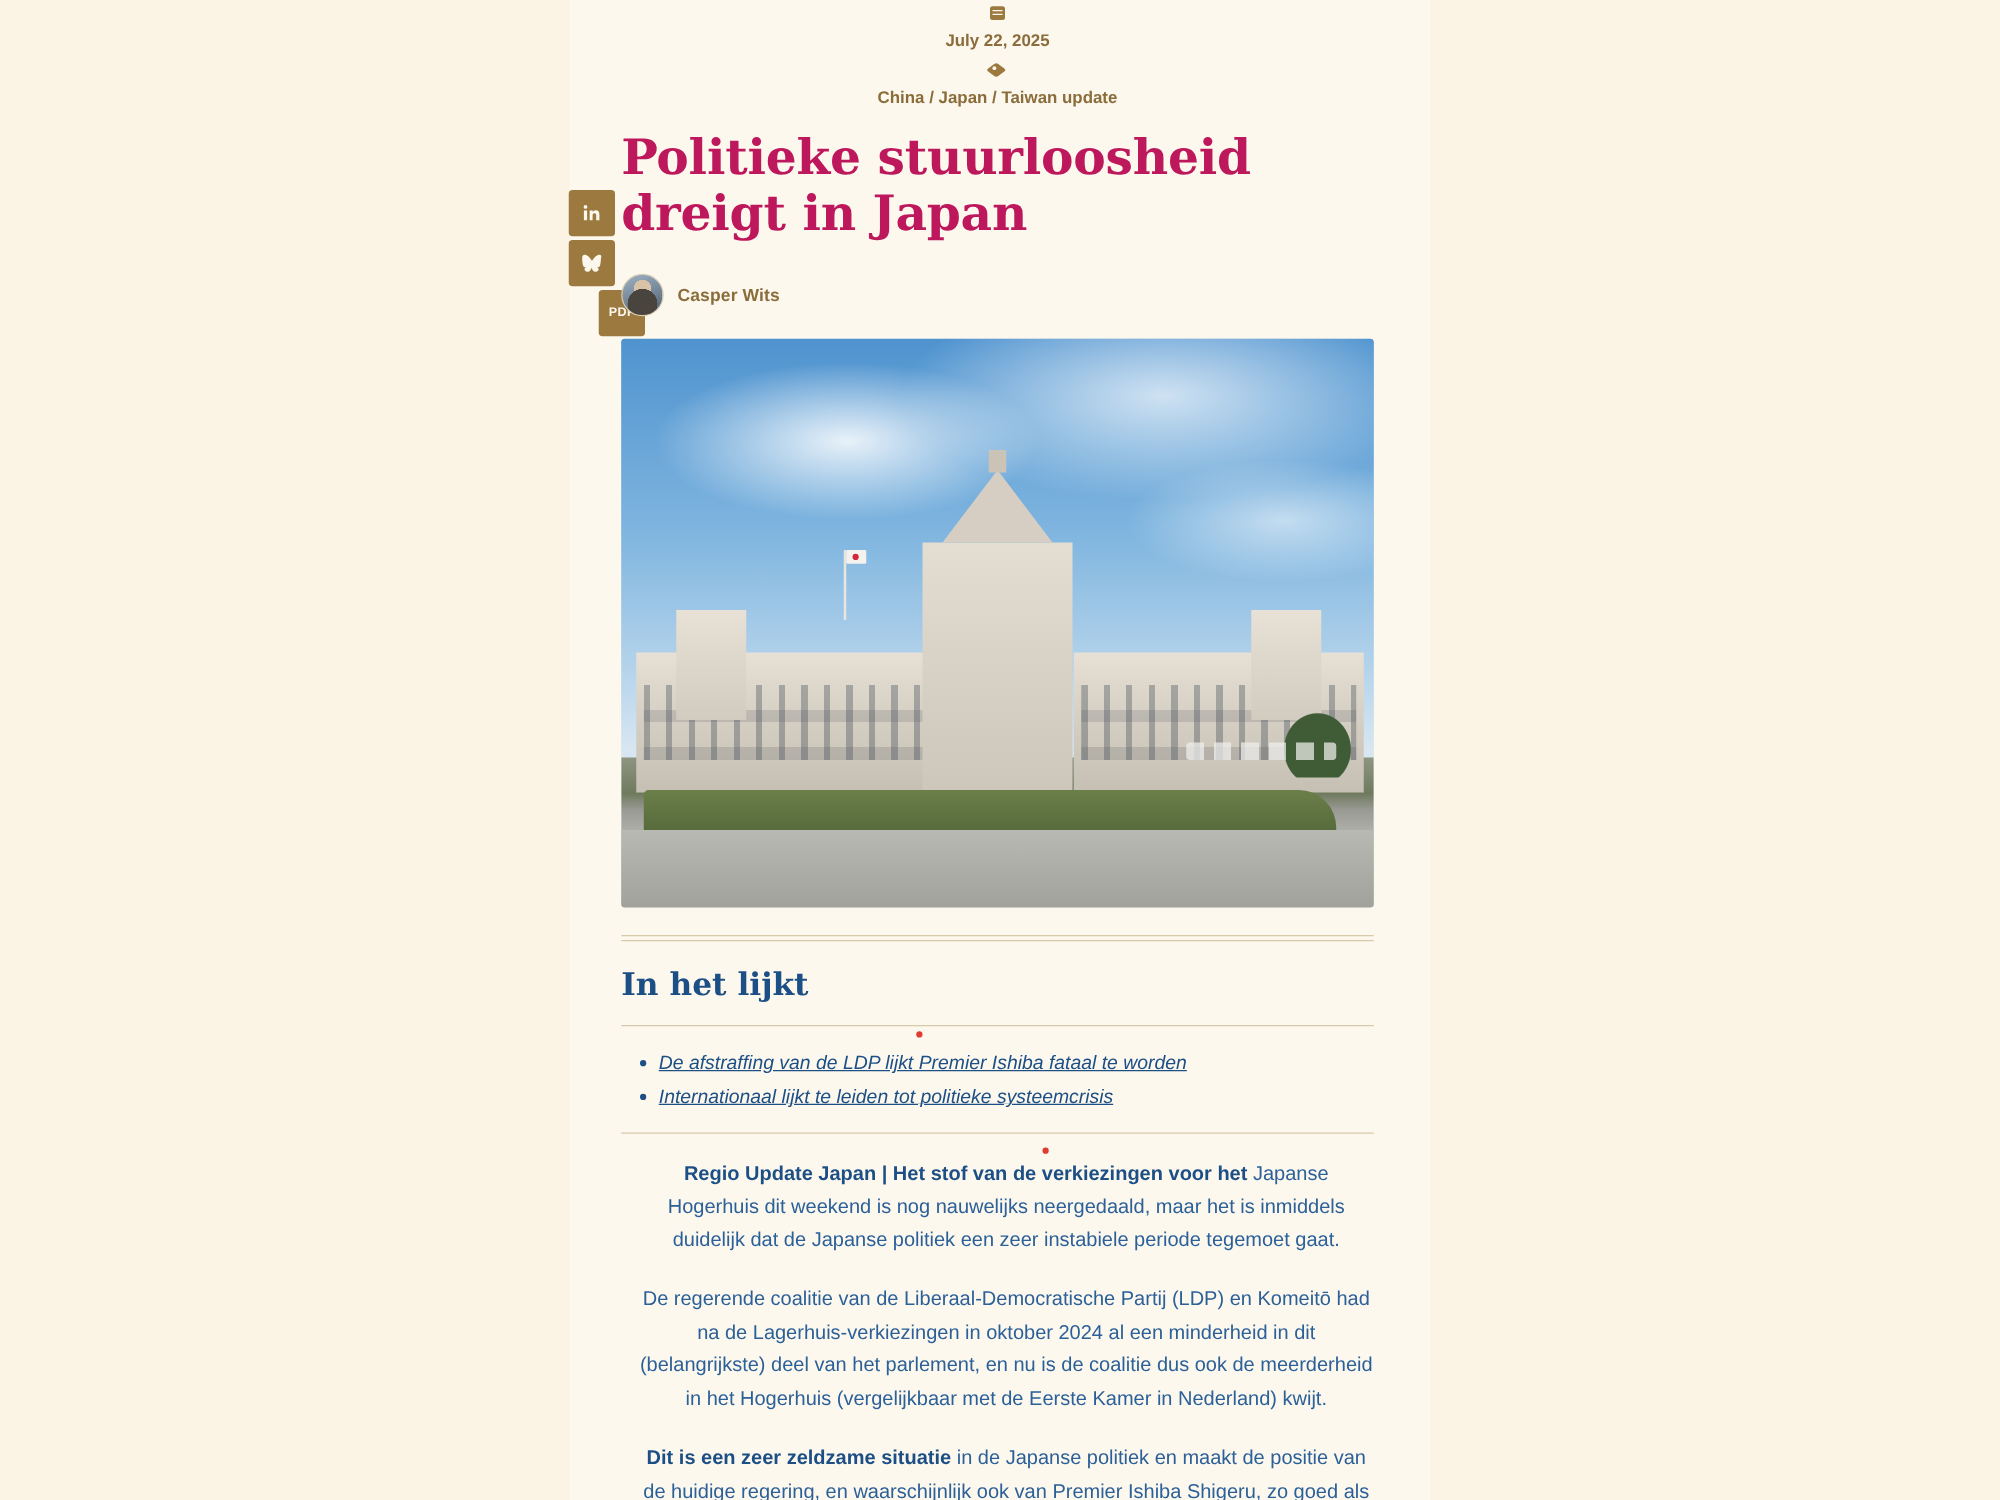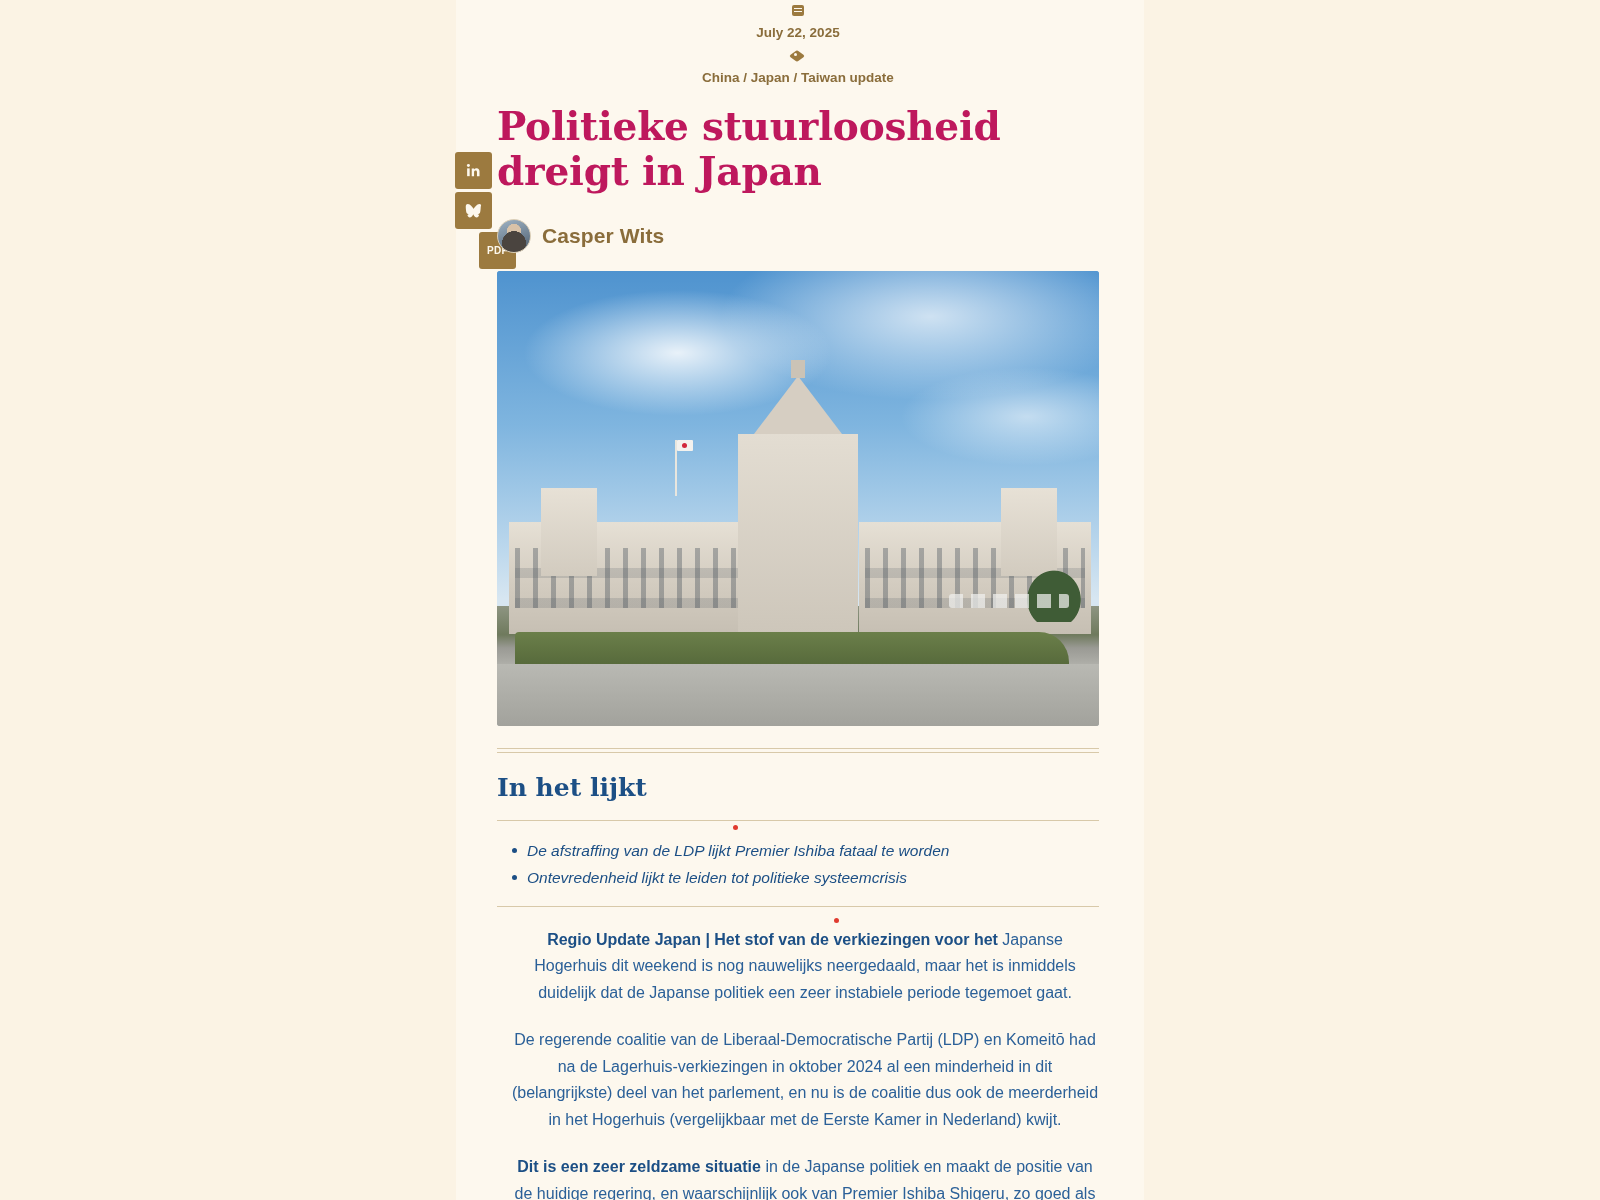--- a/index.html
+++ b/index.html
@@ -115,21 +115,21 @@
     width: 34px; height: 34px;
     border-radius: 50%;
     background:
       radial-gradient(circle at 50% 72%, #4a443f 0 42%, rgba(74,68,63,0) 43%),
       radial-gradient(circle at 50% 34%, #d8c2a8 0 26%, rgba(216,194,168,0) 27%),
       linear-gradient(160deg, #9fb3c4 0%, #6d7f90 60%, #4d5a66 100%);
     border: 1px solid #d9cdb6;
     flex: 0 0 auto;
   }
   .byline-name {
-    font-size: 21px;
+    font-size: 14px;
     font-weight: 700;
     color: #8a6d3b;
     letter-spacing: .1px;
   }
 
   
   .hero {
     margin-top: 18px;
     width: 602px;
     height: 455px;
@@ -283,20 +283,21 @@
     padding-left: 30px;
     position: relative;
   }
   .summary-list li {
     color: #1c4f85;
     font-style: italic;
     font-size: 15.5px;
     line-height: 1.75;
     list-style: none;
     position: relative;
+    text-decoration: underline;
   }
   .summary-list li::before {
     content: "";
     position: absolute;
     left: -15px; top: 11px;
     width: 5px; height: 5px;
     border-radius: 50%;
     background: #1c4f85;
   }
   .dot-marker {
@@ -406,21 +407,21 @@
 
     <div class="rule-double"></div>
 
     <h2 class="summary-heading">In het lijkt</h2>
     <div class="rule-thin"></div>
 
     <ul class="summary-list">
       <span class="dot-marker dot-a"></span>
       <span class="dot-marker dot-b"></span>
       <li>De afstraffing van de LDP lijkt Premier Ishiba fataal te worden</li>
-      <li>Ontevredenheid lijkt te leiden tot politieke systeemcrisis</li>
+      <li>Internationaal lijkt te leiden tot politieke systeemcrisis</li>
     </ul>
 
     <div class="rule-thin"></div>
 
     <div class="body-copy">
       <p class="first">
         <strong>Regio Update Japan | Het stof van de verkiezingen voor het</strong><span> Japanse Hogerhuis dit weekend is nog nauwelijks neergedaald, maar het is inmiddels duidelijk dat de Japanse politiek een zeer instabiele periode tegemoet gaat.</span>
       </p>
       <p>De regerende coalitie van de Liberaal-Democratische Partij (LDP) en Komeitō had na de Lagerhuis-verkiezingen in oktober 2024 al een minderheid in dit (belangrijkste) deel van het parlement, en nu is de coalitie dus ook de meerderheid in het Hogerhuis (vergelijkbaar met de Eerste Kamer in Nederland) kwijt.</p>
       <p>

